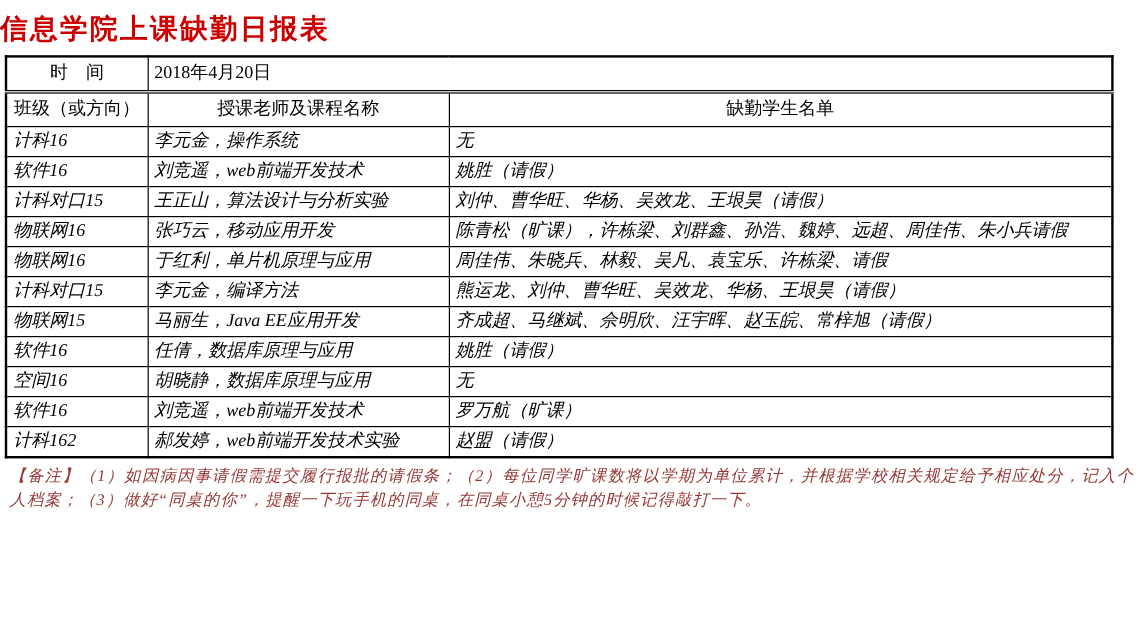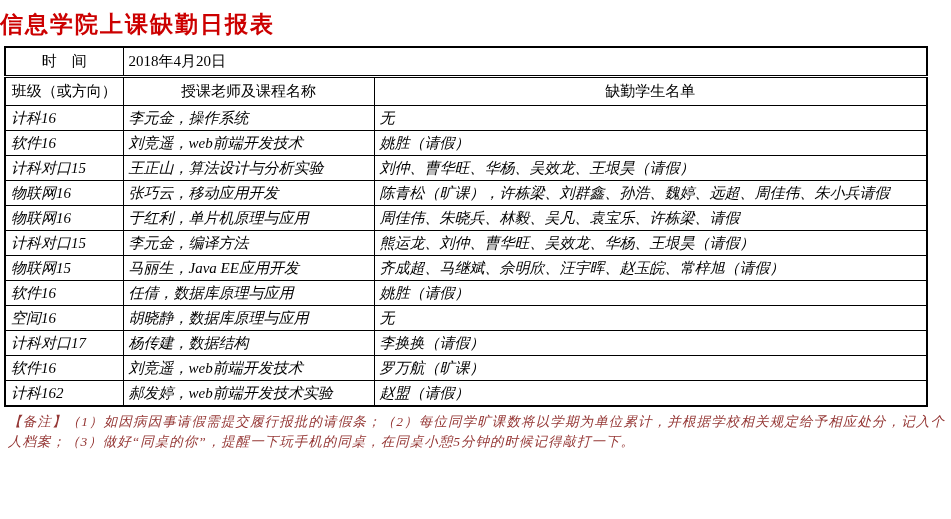--- a/index.html
+++ b/index.html
@@ -137,25 +137,20 @@
     <td class="cell-left">任倩，数据库原理与应用</td>
     <td class="cell-left">姚胜（请假）</td>
   </tr>
 
   <tr>
     <td class="cell-left">空间16</td>
     <td class="cell-left">胡晓静，数据库原理与应用</td>
     <td class="cell-left">无</td>
   </tr>
 
-  <tr>
-    <td class="cell-left">计科对口17</td>
-    <td class="cell-left">杨传建，数据结构</td>
-    <td class="cell-left">李换换（请假）</td>
-  </tr>
 
   <tr>
     <td class="cell-left">软件16</td>
     <td class="cell-left">刘竞遥，web前端开发技术</td>
     <td class="cell-left">罗万航（旷课）</td>
   </tr>
 
   <tr>
     <td class="cell-left">计科162</td>
     <td class="cell-left">郝发婷，web前端开发技术实验</td>

